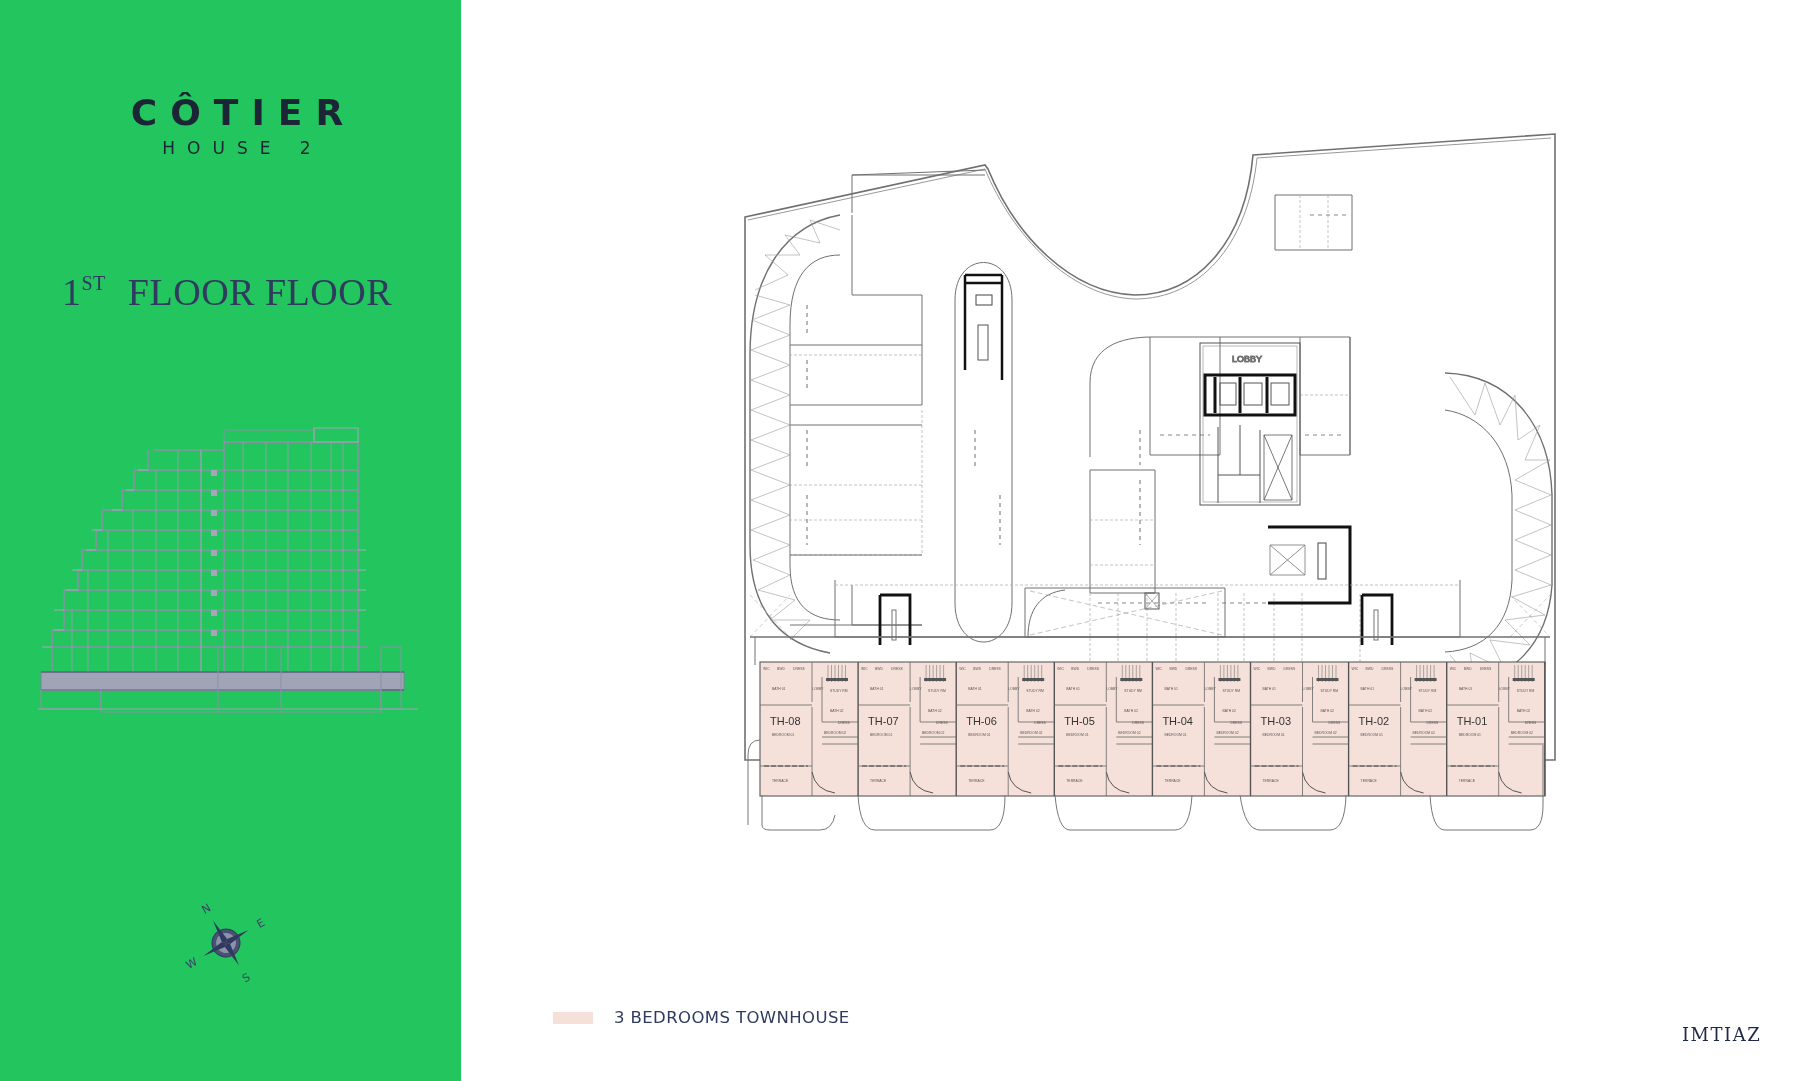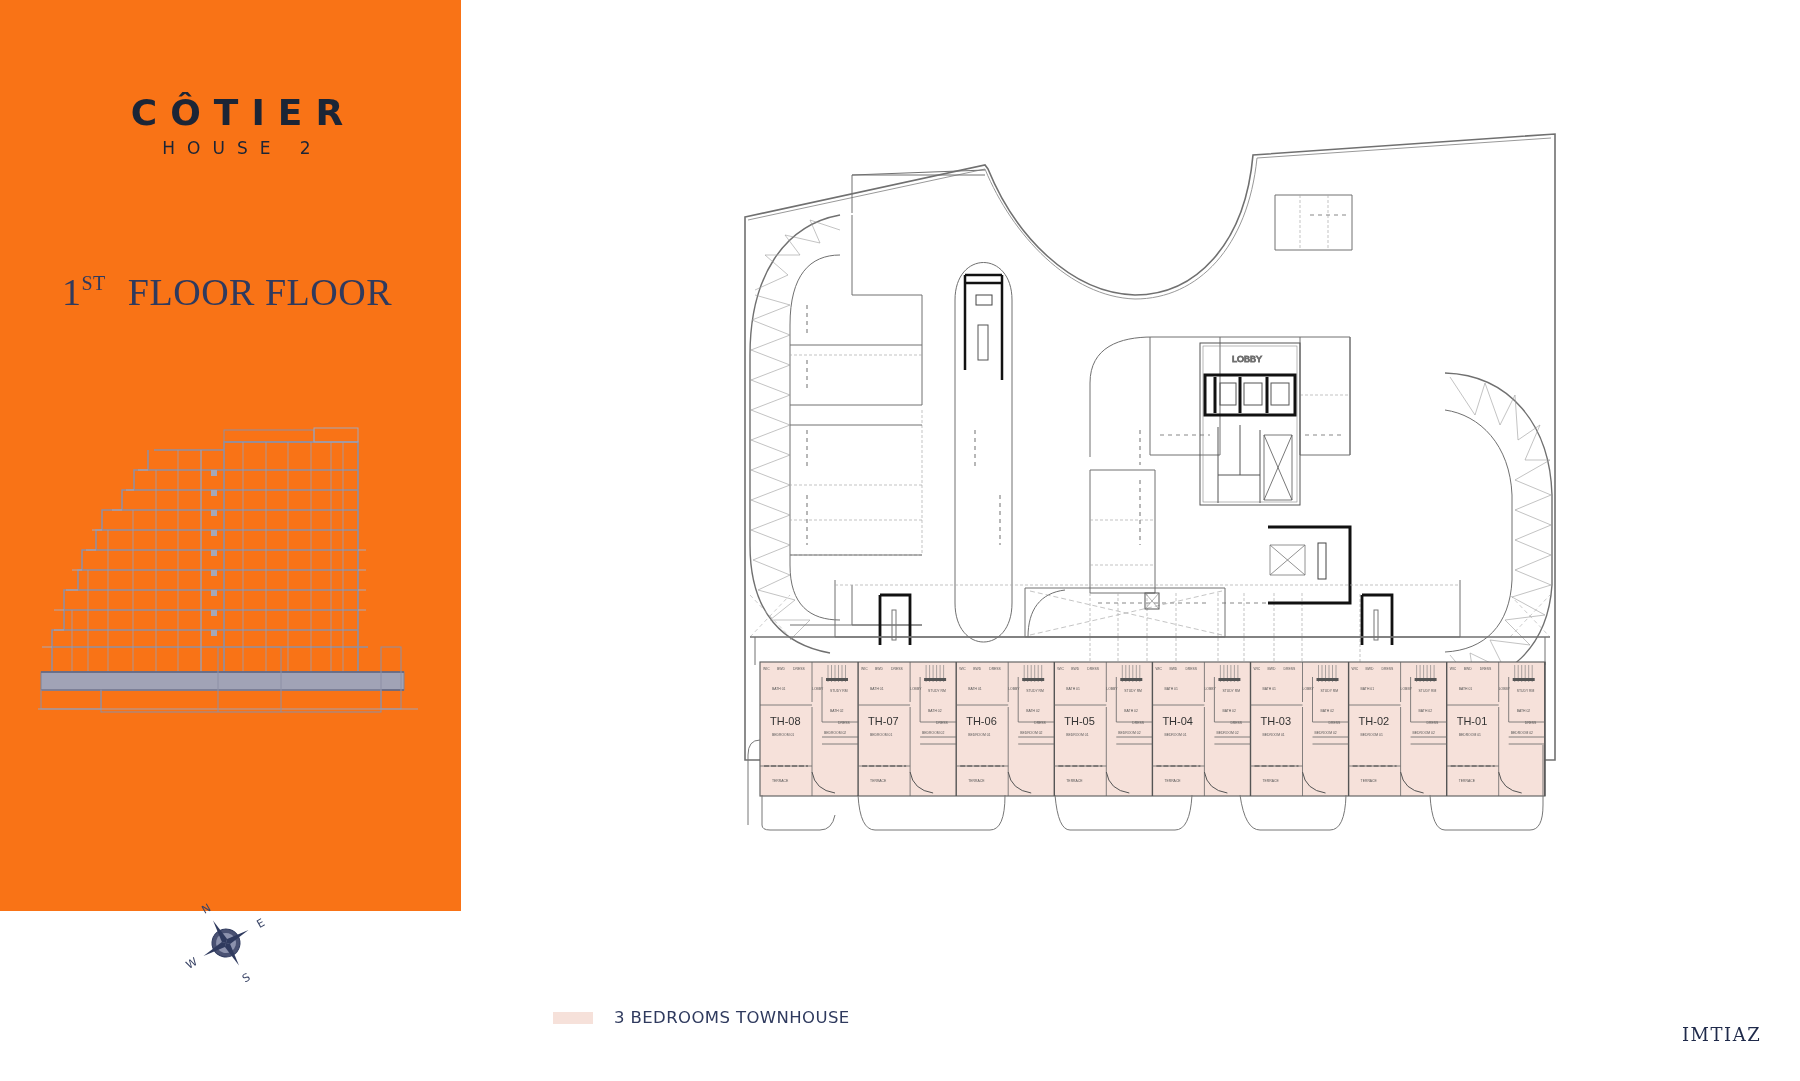--- a/index.html
+++ b/index.html
@@ -1,17 +1,17 @@
 <!DOCTYPE html>
 <html><head>
 <meta charset="utf-8">
 <style>
   html,body{margin:0;padding:0;}
   body{width:1800px;height:1081px;position:relative;overflow:hidden;background:#ffffff;font-family:"Liberation Sans",sans-serif;}
-  .left-panel{position:absolute;left:0;top:0;width:461px;height:911px;background:#f97316;}
+  .left-panel{position:absolute;left:0;top:0;width:461px;height:1081px;background:#22c55e;}
   .brand{position:absolute;left:0;width:461px;text-align:center;color:#1c2536;}
   .brand-name{top:92px;font-family:"DejaVu Sans",sans-serif;font-size:36px;font-weight:bold;letter-spacing:13px;padding-left:13px;}
   .brand-sub{top:138px;font-family:"DejaVu Sans",sans-serif;font-size:17px;letter-spacing:12px;padding-left:12px;text-align:center;}
   .floor-title{position:absolute;left:62px;top:270px;font-family:"Liberation Serif",serif;font-size:38px;color:#2f3a5e;white-space:nowrap;letter-spacing:0.5px;}
   .floor-title sup{font-size:20px;vertical-align:top;position:relative;top:2px;margin-right:22px;}
   .elevation{position:absolute;left:38px;top:425px;width:380px;height:295px;}
   .compass{position:absolute;left:178px;top:895px;width:96px;height:96px;}
   .plan{position:absolute;left:740px;top:125px;width:830px;height:790px;}
   .legend{position:absolute;left:553px;top:1008px;display:flex;align-items:center;}
   .legend-swatch{width:40px;height:12px;background:#f6e1da;margin-right:21px;}

